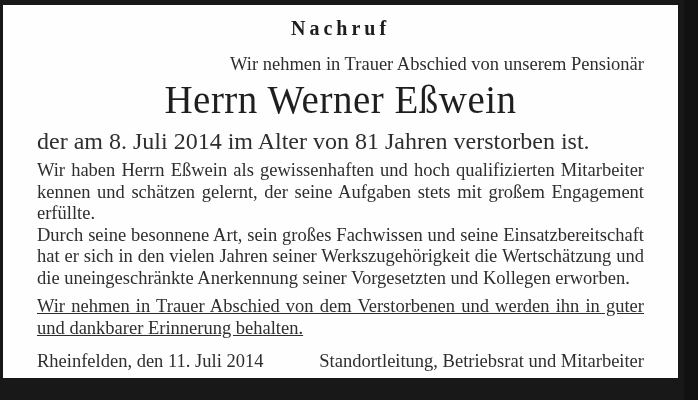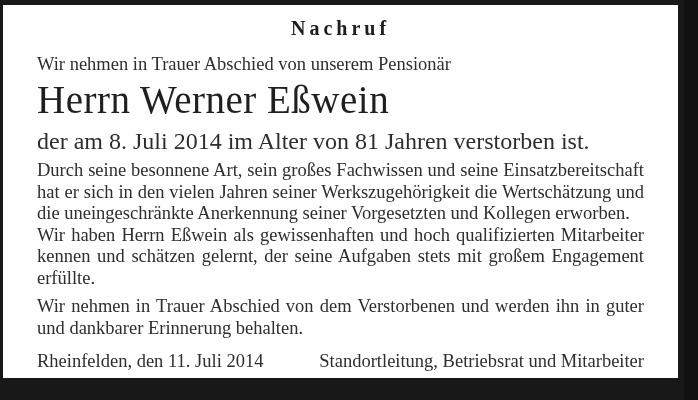--- a/index.html
+++ b/index.html
@@ -32,23 +32,24 @@
     font-weight: bold;
     letter-spacing: 4px;
     color: #1e1e1e;
     line-height: 26px;
     margin: 2px 0 12px 0;
   }
   .intro {
     font-size: 18.5px;
     line-height: 22px;
     margin: 0 0 2px 0;
+    text-align: right;
   }
   .deceased-name {
-    text-align: left;
+    text-align: center;
     font-size: 39px;
     font-weight: normal;
     color: #1f1f1f;
     line-height: 46px;
     margin: 2px 0 7px 0;
     letter-spacing: 0.5px;
   }
   .line {
     font-size: 24px;
     line-height: 22px;
@@ -59,21 +60,21 @@
     letter-spacing: -0.2px;
     white-space: nowrap;
   }
   .para {
     font-size: 18.5px;
     line-height: 21.5px;
     text-align: justify;
     margin: 0;
   }
   .tribute-block { margin-bottom: 7px; }
-  .farewell { margin-bottom: 11px; }
+  .farewell { margin-bottom: 11px; text-decoration: underline; }
   .footer {
     display: flex;
     justify-content: space-between;
     align-items: flex-start;
     font-size: 18.5px;
     line-height: 22px;
     margin-top: 4px;
   }
   .place-date { white-space: nowrap; }
   .signature {
@@ -90,22 +91,22 @@
     <div class="title">Nachruf</div>
 
     <div class="intro">Wir nehmen in Trauer Abschied von unserem Pensionär</div>
 
     <div class="deceased-name">Herrn Werner Eßwein</div>
 
     <div class="line">der am 8. Juli 2014 im Alter von 81 Jahren verstorben ist.</div>
 
 
     <div class="tribute-block">
+      <p class="para">Wir haben Herrn Eßwein als gewissenhaften und hoch qualifizierten Mitarbeiter kennen und schätzen gelernt, der seine Aufgaben stets mit großem Engagement erfüllte.</p>
       <p class="para">Durch seine besonnene Art, sein großes Fachwissen und seine Einsatzbereitschaft hat er sich in den vielen Jahren seiner Werkszugehörigkeit die Wertschätzung und die uneingeschränkte Anerkennung seiner Vorgesetzten und Kollegen erworben.</p>
-      <p class="para">Wir haben Herrn Eßwein als gewissenhaften und hoch qualifizierten Mitarbeiter kennen und schätzen gelernt, der seine Aufgaben stets mit großem Engagement erfüllte.</p>
     </div>
 
     <p class="para farewell">Wir nehmen in Trauer Abschied von dem Verstorbenen und werden ihn in guter und dankbarer Erinnerung behalten.</p>
 
     <div class="footer">
       <div class="place-date">Rheinfelden, den 11. Juli 2014</div>
       <div class="signature">
         <div>Standortleitung, Betriebsrat und Mitarbeiter</div>
 
       </div>

